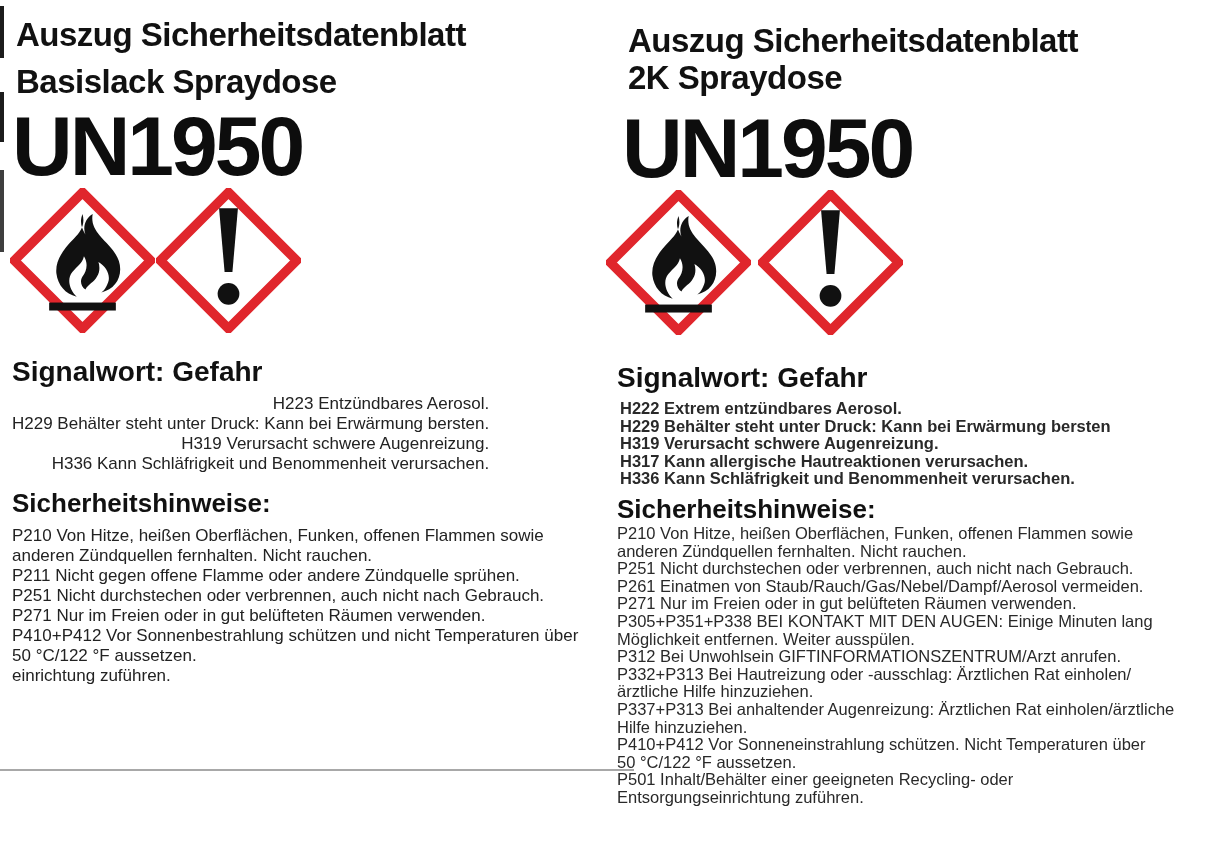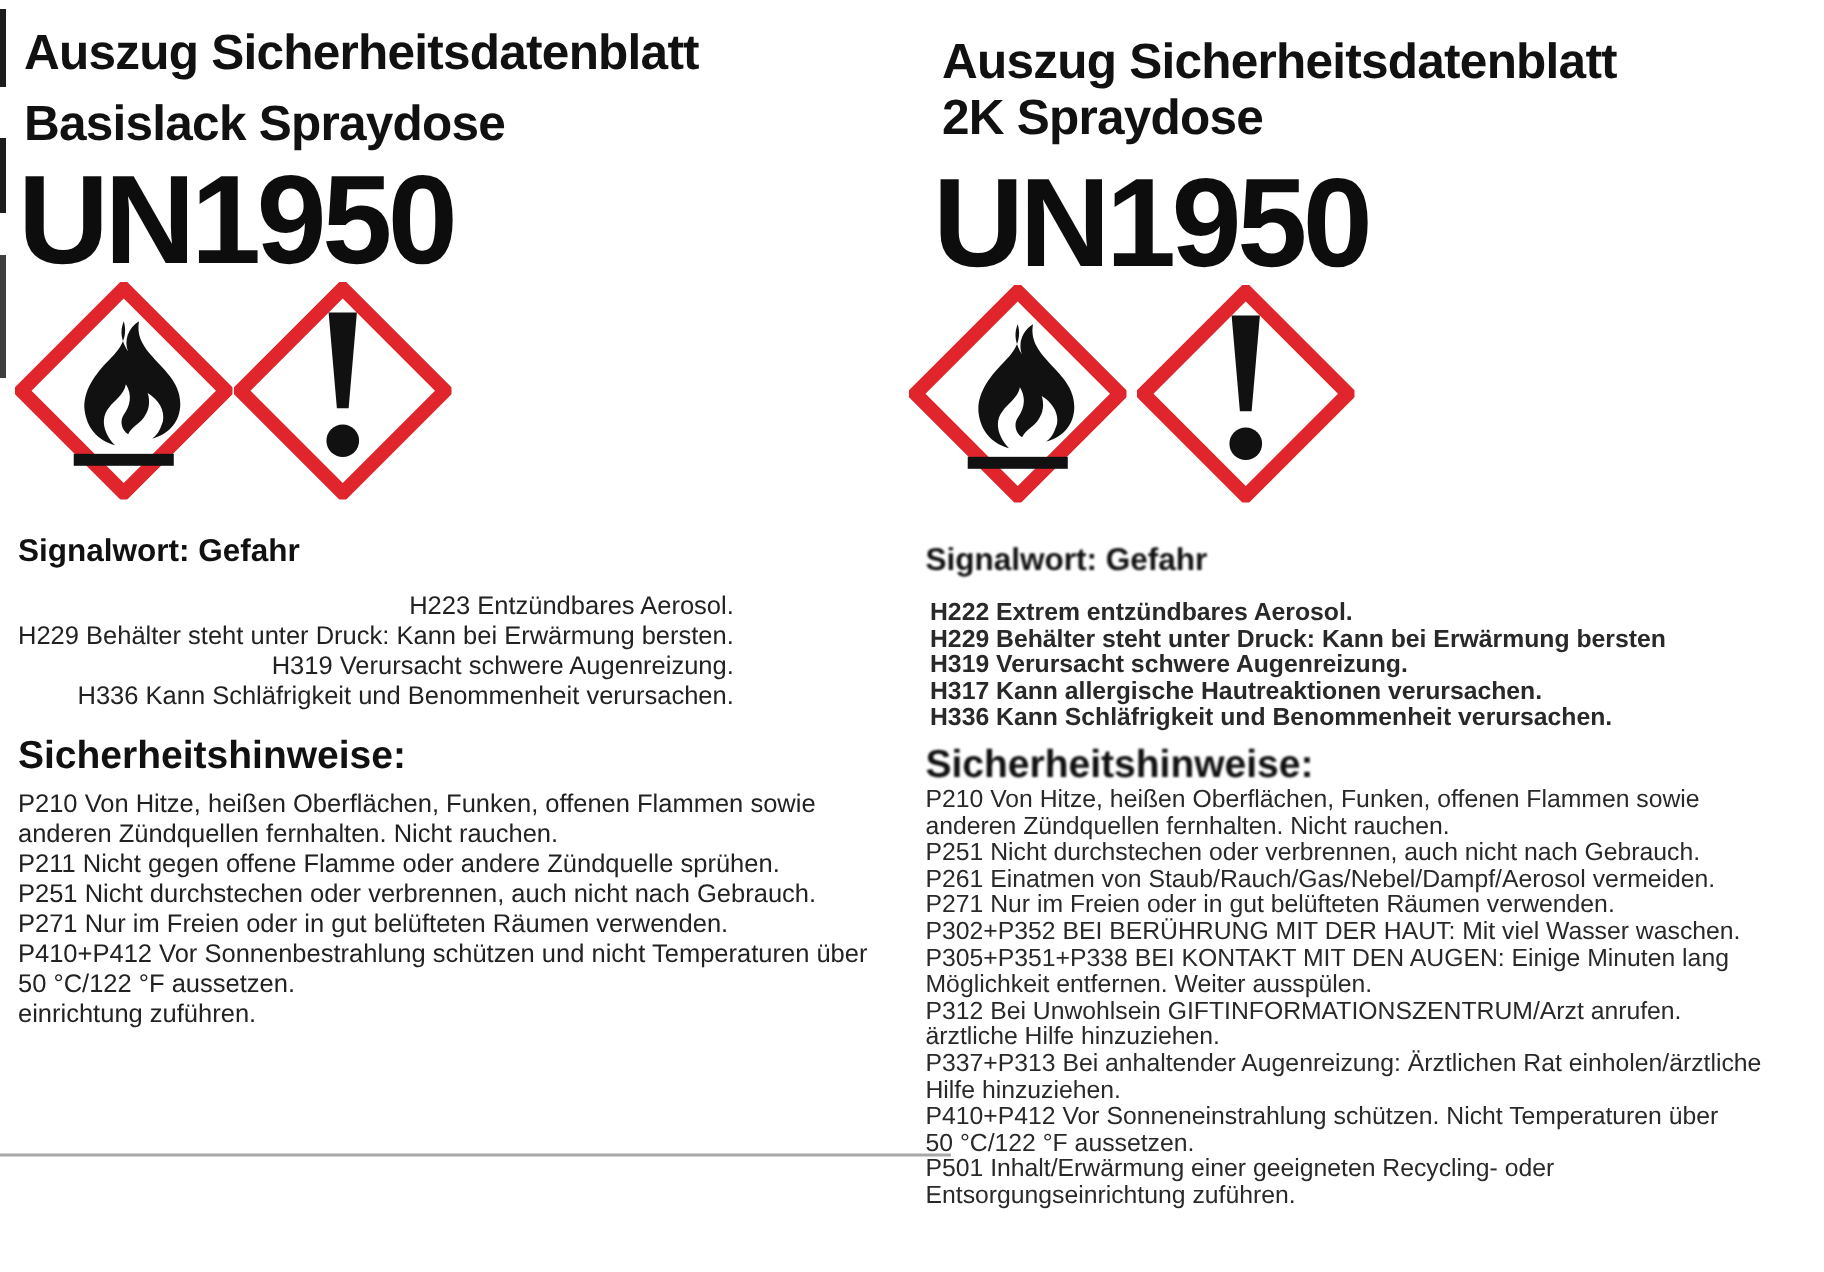--- a/index.html
+++ b/index.html
@@ -25,21 +25,21 @@
     font-size: 84px; font-weight: bold; letter-spacing: -3px;
     line-height: 84px; color: #0d0d0d; white-space: nowrap;
   }
   .picto-row { position: absolute; }
   .picto { position: absolute; width: 145px; height: 145px; }
 
   .section-heading {
     position: absolute;
     font-weight: bold; color: #111; white-space: nowrap;
   }
-  .signal-heading { font-size: 21px; }
+  .signal-heading { font-size: 28px; }
   .precaution-heading { font-size: 26px; }
 
   .statement-list { position: absolute; }
   .statement-list div { white-space: nowrap; }
 
   .body-left { font-size: 17px; line-height: 20px; color: #222; }
   .body-right {
     font-size: 16.5px; line-height: 17.6px; color: #2b2b2b;
     filter: blur(0.38px) contrast(1.02);
   }
@@ -133,25 +133,25 @@
     </div>
 
   <div class="section-heading precaution-heading deg-strong" style="left:17px; top:494px;">Sicherheitshinweise:</div>
 
   <div class="statement-list body-right" style="left:17px; top:525px;">
       <div>P210 Von Hitze, heißen Oberflächen, Funken, offenen Flammen sowie</div>
       <div>anderen Zündquellen fernhalten. Nicht rauchen.</div>
       <div>P251 Nicht durchstechen oder verbrennen, auch nicht nach Gebrauch.</div>
       <div>P261 Einatmen von Staub/Rauch/Gas/Nebel/Dampf/Aerosol vermeiden.</div>
       <div>P271 Nur im Freien oder in gut belüfteten Räumen verwenden.</div>
-      <div>P302+P352 BEI BERÜHRUNG MIT DER HAUT: Mit viel Wasser waschen.</div>
       <div>P305+P351+P338 BEI KONTAKT MIT DEN AUGEN: Einige Minuten lang</div>
       <div>Möglichkeit entfernen. Weiter ausspülen.</div>
       <div>P312 Bei Unwohlsein GIFTINFORMATIONSZENTRUM/Arzt anrufen.</div>
+      <div>P332+P313 Bei Hautreizung oder -ausschlag: Ärztlichen Rat einholen/</div>
       <div>ärztliche Hilfe hinzuziehen.</div>
       <div>P337+P313 Bei anhaltender Augenreizung: Ärztlichen Rat einholen/ärztliche</div>
       <div>Hilfe hinzuziehen.</div>
       <div>P410+P412 Vor Sonneneinstrahlung schützen. Nicht Temperaturen über</div>
       <div>50 °C/122 °F aussetzen.</div>
-      <div>P501 Inhalt/Erwärmung einer geeigneten Recycling- oder</div>
+      <div>P501 Inhalt/Behälter einer geeigneten Recycling- oder</div>
       <div>Entsorgungseinrichtung zuführen.</div>
     </div>
 </div>
 
 </body></html>

